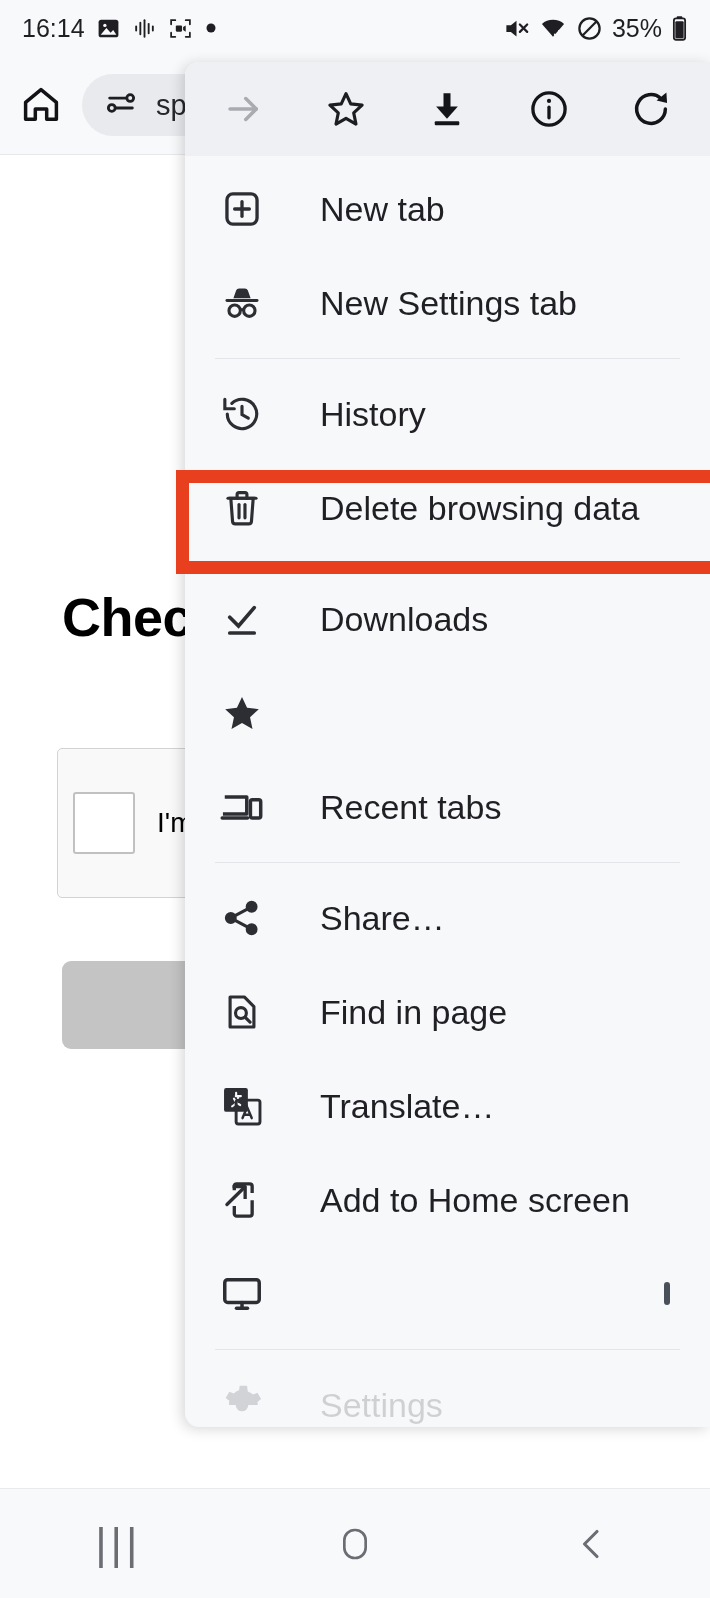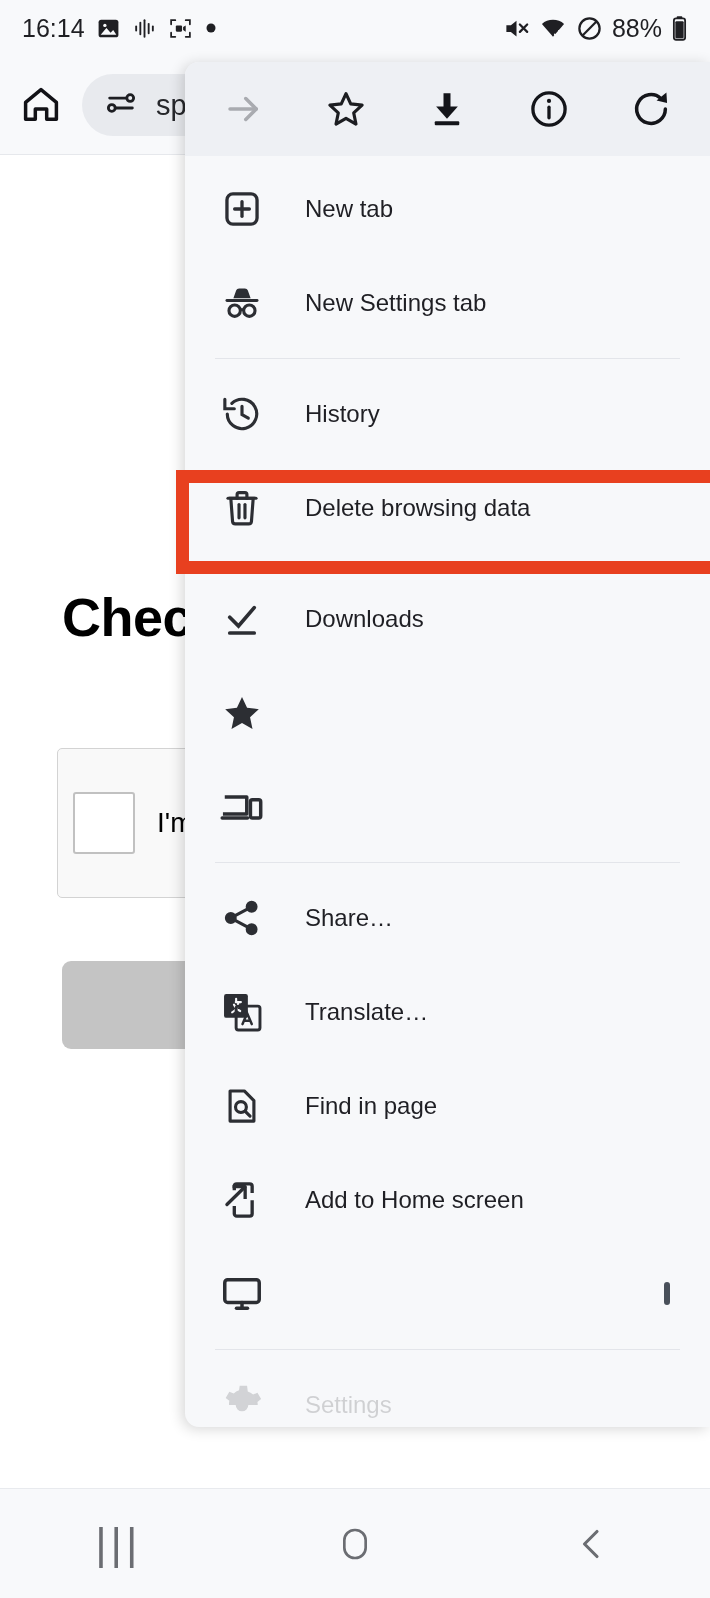--- a/index.html
+++ b/index.html
@@ -171,22 +171,22 @@
     position: relative;
   }
   .menu-item .mi-icon {
     width: 50px;
     min-width: 50px;
     display: flex;
     align-items: center;
     justify-content: center;
   }
   .menu-item .mi-label {
-    margin-left: 38px;
-    font-size: 24px;
+    margin-left: 53px;
+    font-size: 34px;
     color: #1f1f24;
     white-space: nowrap;
   }
   .menu-item .mi-trailing {
     position: absolute;
     right: 40px;
     top: 50%;
     transform: translateY(-50%);
   }
   .mi-checkbox {
@@ -288,21 +288,21 @@
           <path d="M12 19.5l-9.5-11C5 6.3 8.4 5 12 5s7 1.3 9.5 3.5L12 19.5z" fill="#1f1f23"></path>
           <path d="M13.5 17.5l2 2.5 2-2.5M17 20v-5.5" stroke="#f8f9fb" stroke-width="1.4" fill="none" stroke-linecap="round"></path>
         </svg>
       </span>
       <span class="sb-icon">
         <svg width="27" height="27" viewBox="0 0 24 24" fill="none" stroke="#1f1f23" stroke-width="2">
           <circle cx="12" cy="12" r="9"></circle>
             <line x1="5.6" y1="18.4" x2="18.4" y2="5.6"></line>
         </svg>
       </span>
-      <span id="battery-percent">88%</span>
+      <span id="battery-percent">35%</span>
       <span class="sb-icon">
         <svg width="17" height="27" viewBox="0 0 14 24">
           <rect x="4.5" y="1" width="5" height="2.2" rx="0.8" fill="#1f1f23"></rect>
           <rect x="2" y="3" width="10" height="19" rx="2" fill="none" stroke="#1f1f23" stroke-width="1.6"></rect>
           <rect x="3.3" y="5.5" width="7.4" height="15.2" rx="1" fill="#1f1f23"></rect>
         </svg>
       </span>
     </div>
   </div>
 
@@ -443,63 +443,64 @@
       </div>
 
       <div class="menu-item">
         <span class="mi-icon">
           <svg width="44" height="44" viewBox="0 0 24 24" fill="none" stroke="#2c2e33" stroke-width="1.9" stroke-linejoin="round">
             <path d="M2.6 6.6h12v9.2h-13"></path>
             <line x1="1.2" y1="18" x2="15" y2="18" stroke-linecap="round"></line>
             <rect x="16.6" y="8" width="5.6" height="10" rx="1.1"></rect>
           </svg>
         </span>
+        <span class="mi-label">Recent tabs</span>
       </div>
 
       <div class="menu-divider"></div>
 
       <div class="menu-item">
         <span class="mi-icon">
           <svg width="42" height="42" viewBox="0 0 24 24" fill="none" stroke="#2c2e33" stroke-width="1.8">
             <circle cx="17.5" cy="5.6" r="2.5" fill="#2c2e33"></circle>
             <circle cx="5.6" cy="12" r="2.5" fill="#2c2e33"></circle>
             <circle cx="17.5" cy="18.4" r="2.5" fill="#2c2e33"></circle>
             <line x1="7.8" y1="10.8" x2="15.3" y2="6.8" stroke-linecap="round"></line>
             <line x1="7.8" y1="13.2" x2="15.3" y2="17.2" stroke-linecap="round"></line>
           </svg>
         </span>
         <span class="mi-label">Share…</span>
       </div>
 
       <div class="menu-item">
         <span class="mi-icon">
+          <svg width="42" height="42" viewBox="0 0 24 24" fill="none" stroke="#2c2e33" stroke-width="1.8" stroke-linejoin="round">
+            <path d="M5.2 3.4h8.1l5.5 5.5v11.7H5.2z"></path>
+            <circle cx="11.4" cy="12.6" r="3.1"></circle>
+            <line x1="13.7" y1="14.9" x2="16.6" y2="17.8" stroke-linecap="round"></line>
+          </svg>
+        </span>
+        <span class="mi-label">Find in page</span>
+      </div>
+
+      <div class="menu-item">
+        <span class="mi-icon">
           <svg width="44" height="44" viewBox="0 0 24 24">
             <rect x="2.2" y="2.2" width="13" height="13" rx="1.2" fill="#2c2e33"></rect>
             <path d="M11.4 6.6H8.6m1.4 0c0 2.3-1.4 4.6-3.4 5.6m1-4.2c.7 1.6 2 2.9 3.4 3.5" stroke="#f7f8fa" stroke-width="1.15" fill="none" stroke-linecap="round"></path>
             <line x1="8.8" y1="4.8" x2="8.8" y2="6.6" stroke="#f7f8fa" stroke-width="1.15" stroke-linecap="round"></line>
             <rect x="8.8" y="8.8" width="13" height="13" rx="1.2" fill="none" stroke="#2c2e33" stroke-width="1.6"></rect>
             <path d="M12.3 18.6l2.5-6 2.5 6m-4.2-1.8h3.4" stroke="#2c2e33" stroke-width="1.35" fill="none" stroke-linecap="round"></path>
           </svg>
         </span>
         <span class="mi-label">Translate…</span>
       </div>
 
       <div class="menu-item">
         <span class="mi-icon">
-          <svg width="42" height="42" viewBox="0 0 24 24" fill="none" stroke="#2c2e33" stroke-width="1.8" stroke-linejoin="round">
-            <path d="M5.2 3.4h8.1l5.5 5.5v11.7H5.2z"></path>
-            <circle cx="11.4" cy="12.6" r="3.1"></circle>
-            <line x1="13.7" y1="14.9" x2="16.6" y2="17.8" stroke-linecap="round"></line>
-          </svg>
-        </span>
-        <span class="mi-label">Find in page</span>
-      </div>
-
-      <div class="menu-item">
-        <span class="mi-icon">
           <svg width="42" height="42" viewBox="0 0 24 24" fill="none" stroke="#2c2e33" stroke-width="1.9" stroke-linejoin="round">
             <path d="M17.8 8V4.2a1.4 1.4 0 0 0-1.4-1.4H9a1.4 1.4 0 0 0-1.4 1.4v2.2M7.6 15.4v4.4A1.4 1.4 0 0 0 9 21.2h7.4a1.4 1.4 0 0 0 1.4-1.4v-7.6"></path>
             <line x1="3.4" y1="14.6" x2="13.6" y2="4.6" stroke-linecap="round"></line>
             <polyline points="6.6,4.4 13.8,4.4 13.8,11.4"></polyline>
           </svg>
         </span>
         <span class="mi-label">Add to Home screen</span>
       </div>
 
       <div class="menu-item">

